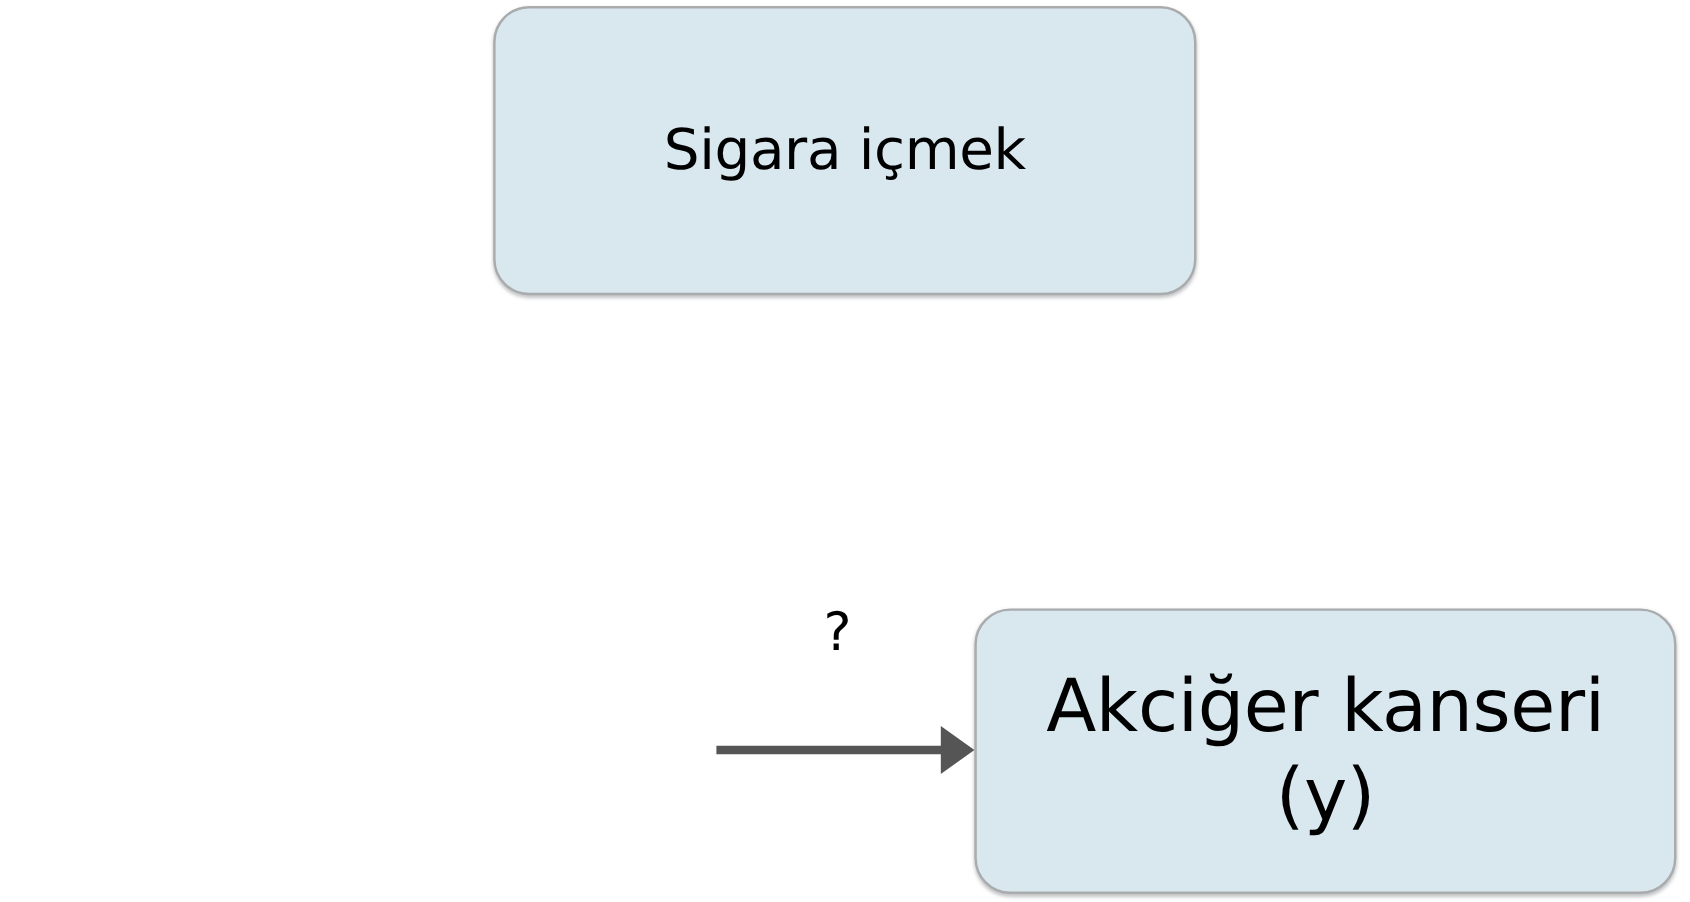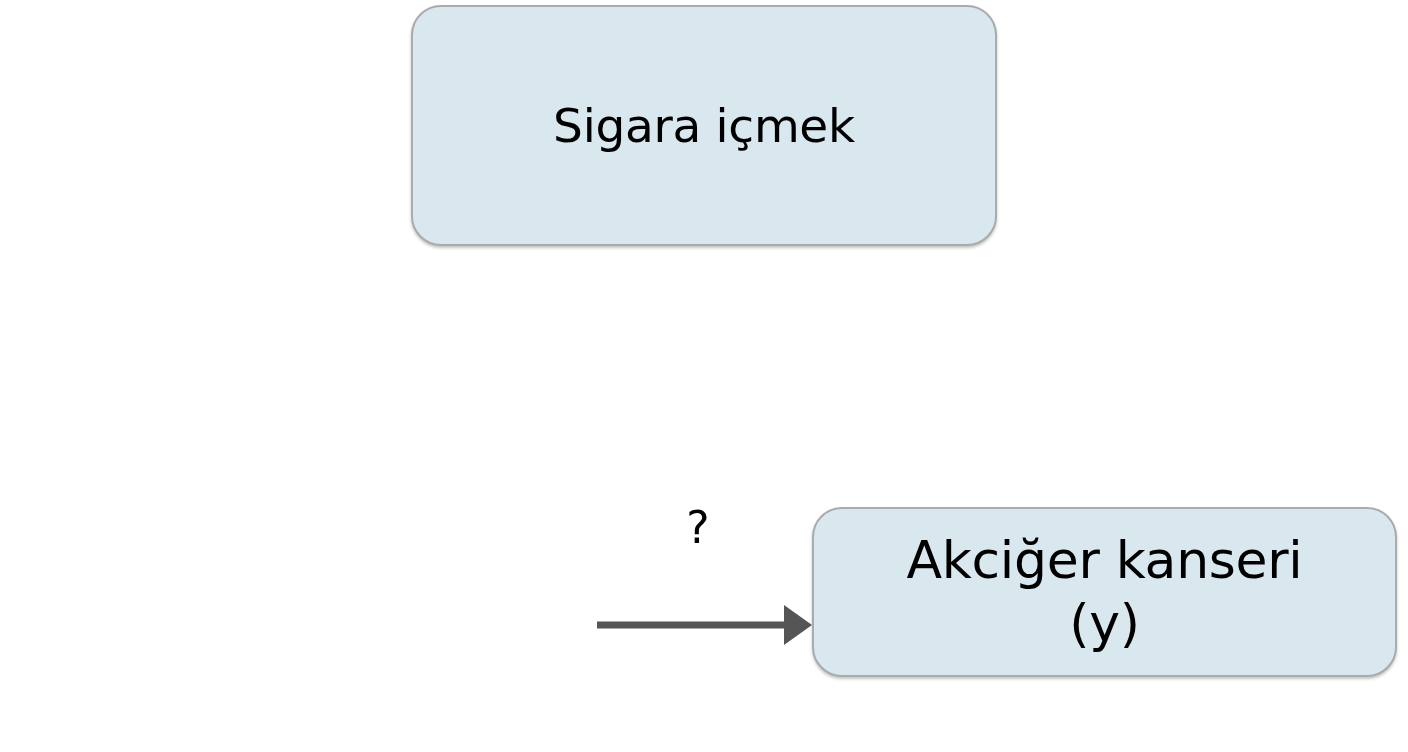--- a/index.html
+++ b/index.html
@@ -64,22 +64,22 @@
     width: 588px;
     height: 240px;
     font-size: 47px;
   }
 
   
   #node-outcome {
     left: 812px;
     top: 507px;
     width: 585px;
-    height: 170px;
-    font-size: 52px;
+    height: 238px;
+    font-size: 61px;
   }
 
   
   #edge-layer {
     position: absolute;
     left: 0;
     top: 0;
     width: 1408px;
     height: 752px;
     pointer-events: none;

